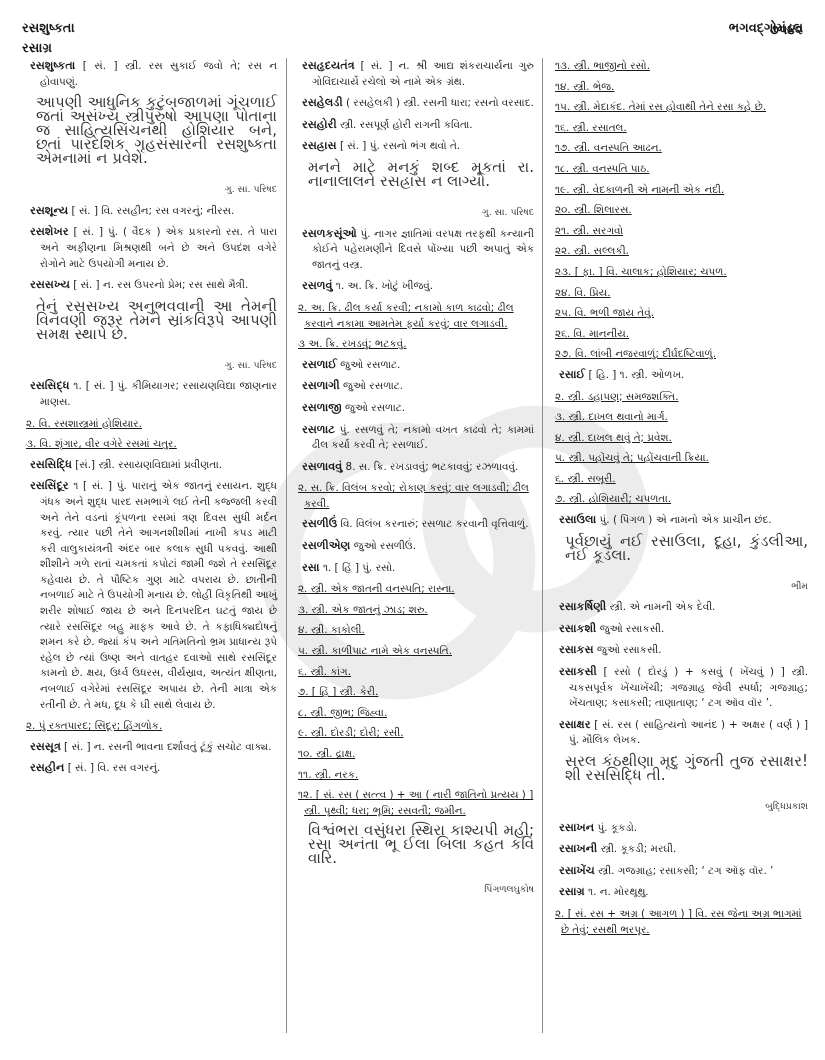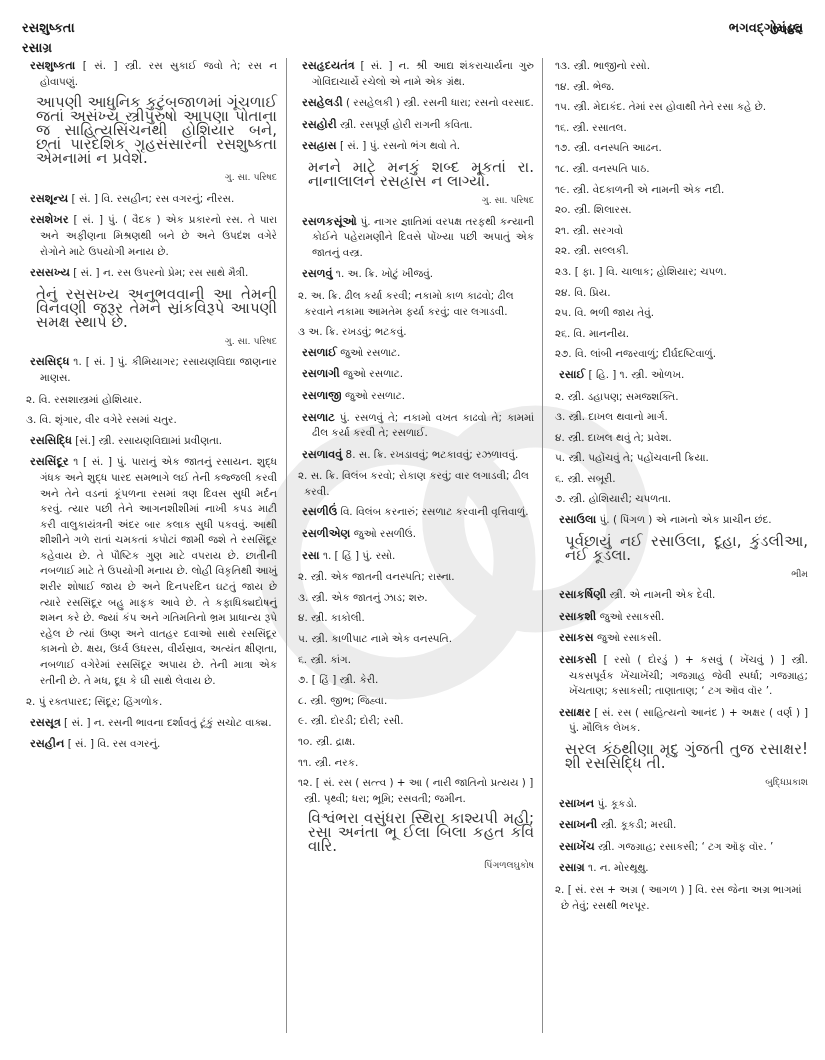--- a/index.html
+++ b/index.html
@@ -22,23 +22,23 @@
   .col { position: absolute; top: 0; height: 100%; font-size: 10.4px; line-height: 15.6px; }
   .col1 { left: 0; width: 255px; }
   .col2 { left: 272px; width: 240px; }
   .col3 { left: 529px; width: 257px; }
   .rule { position: absolute; top: 0; width: 1px; height: 975px; background: #8c8c8c; }
   .rule1 { left: 264px; }
   .rule2 { left: 520px; }
 
   .entry { margin: 0 0 6px 8px; text-indent: -10px; padding-left: 10px; text-align: justify; }
   .hw { font-weight: bold; font-size: 11.2px; }
-  .sense { margin: 0 0 5px 0; padding-left: 10px; text-indent: -6px; }
+  .sense { margin: 0 0 5px 0; padding-left: 10px; text-indent: -6px; text-decoration: underline; }
   .quote { font-size: 15px; line-height: 14px; color: #333; padding-left: 14px; margin: 0 0 2px 0; text-align: justify; }
-  .source { font-size: 9.4px; text-align: right; color: #333; margin: 4px 0 6px 0; }
+  .source { font-size: 9.4px; text-align: right; color: #333; margin: 16px 0 6px 0; }
 </style>
 </head>
 <body>
 
 <svg class="watermark" viewBox="0 0 100 100">
   <circle cx="35" cy="55" r="28" fill="none" stroke="#000" stroke-width="10"></circle>
   <circle cx="68" cy="45" r="22" fill="none" stroke="#000" stroke-width="10"></circle>
 </svg>
 
 <div class="header">

